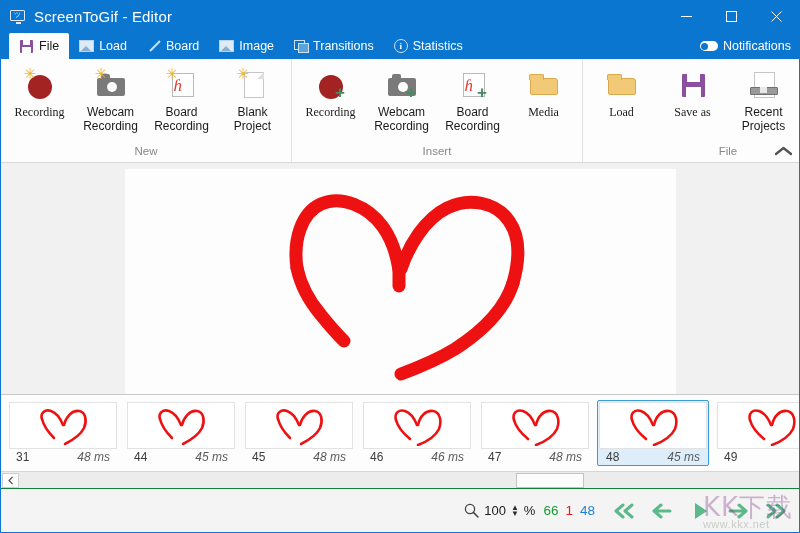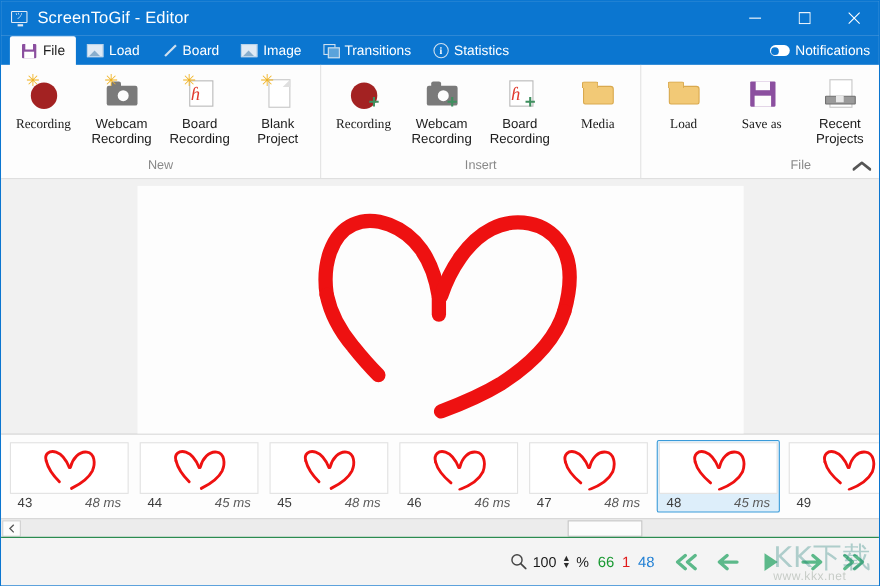--- a/index.html
+++ b/index.html
@@ -303,21 +303,21 @@
     width: 38px; height: 24px; display: flex;
     align-items: center; justify-content: center;
   }
 
   
   .watermark {
     position: absolute; right: 6px; bottom: 2px;
     pointer-events: none; opacity: .30;
   }
   .wm-chars {
-    font-size: 26px; color: #0f766e; letter-spacing: 1px;
+    font-size: 26px; color: #701a75; letter-spacing: 1px;
     font-family: "DejaVu Sans", sans-serif; line-height: 26px;
   }
   .wm-url {
     font-size: 11px; color: #5f6f5f; 
     letter-spacing: .5px; margin-top: -2px;
   }
 </style>
 </head>
 <body>
 
@@ -559,21 +559,21 @@
       <div class="frame-thumb">
         <svg width="68" height="40" viewBox="0 0 68 40">
           <g fill="none" stroke="#ee1111" stroke-width="2.6" stroke-linecap="round">
             <path d="M13 13 C11 7, 16 3, 22 5 C28 7, 32 14, 34 19"></path>
             <path d="M13 13 C15 21, 20 27, 25 32"></path>
             <path d="M35 19 C37 11, 43 4, 50 5 C57 6, 58 15, 55 22 C51 30, 42 35, 36 38"></path>
           </g>
         </svg>
       </div>
       <div class="frame-meta">
-        <span>43</span>
+        <span>31</span>
         <span class="frame-ms">48 ms</span>
       </div>
     </div>
 
     <div class="frame">
       <div class="frame-thumb">
         <svg width="68" height="40" viewBox="0 0 68 40">
           <g fill="none" stroke="#ee1111" stroke-width="2.6" stroke-linecap="round">
             <path d="M13 13 C11 7, 16 3, 22 5 C28 7, 32 14, 34 19"></path>
             <path d="M13 13 C15 21, 20 27, 25 32"></path>

